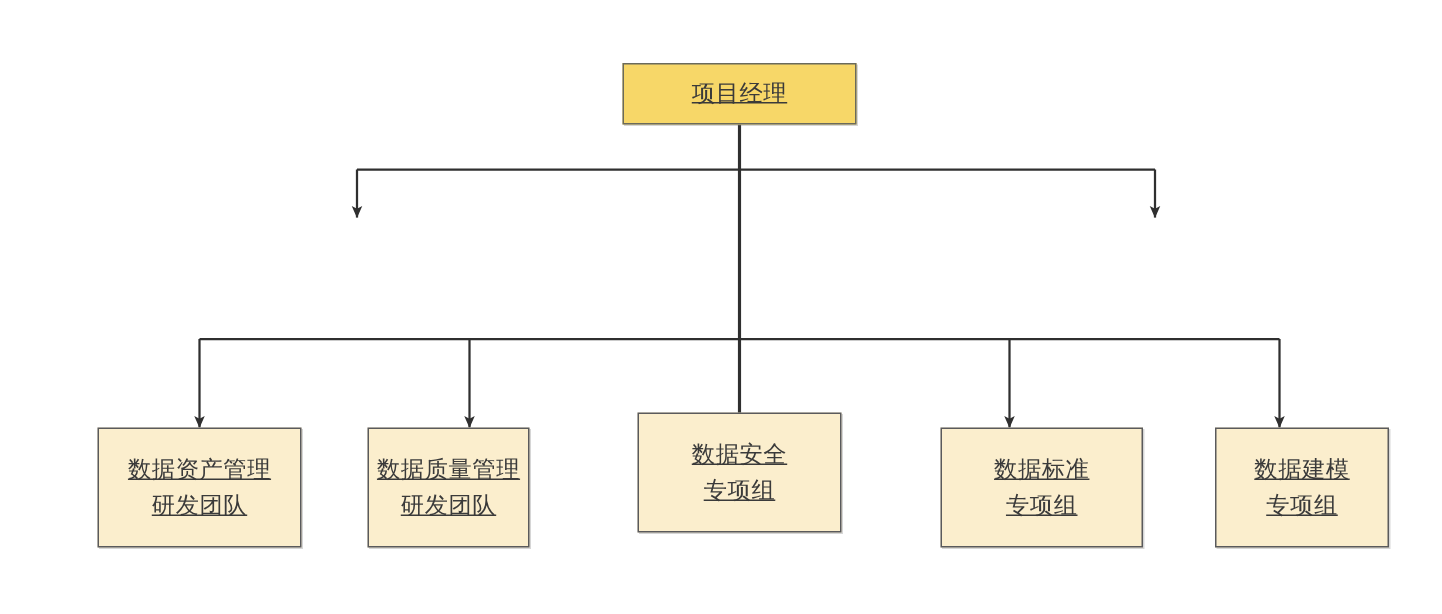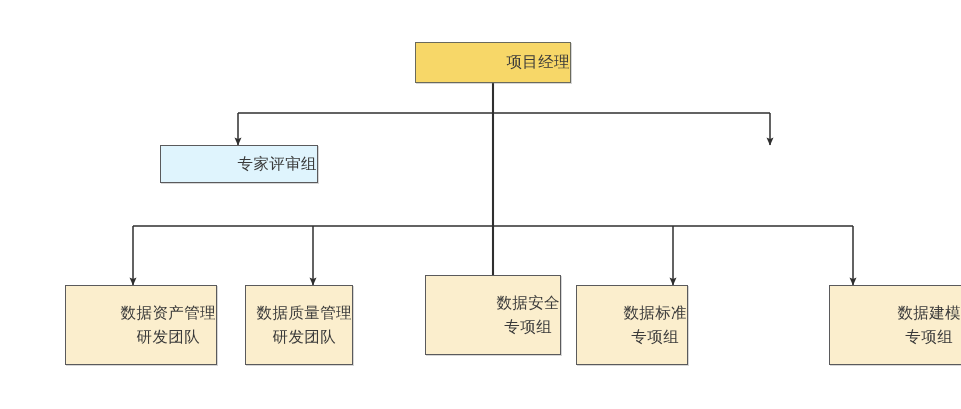--- a/index.html
+++ b/index.html
@@ -23,29 +23,30 @@
     top: 0;
     width: 961px;
     height: 409px;
     pointer-events: none;
   }
   .node {
     position: absolute;
     box-sizing: border-box;
     display: flex;
     align-items: center;
-    justify-content: flex-end;
+    justify-content: center;
     text-align: center;
     border: 1.6px solid #58585a;
     color: #3a3a3a;
     font-size: 15.5px;
     line-height: 1.55;
     letter-spacing: 0.4px;
     white-space: pre-line;
     box-shadow: 1px 1px 0 rgba(120,120,120,0.30);
+    text-decoration: underline;
   }
   .node-root {
     background: #f7d768;
     border-color: #6a6a5c;
   }
   .node-staff {
     background: #dff4fd;
     border-color: #5a5a5c;
   }
   .node-team {
@@ -79,43 +80,40 @@
       <path d="M 313,226 L 313,285" stroke-width="1.5" marker-end="url(#arrowhead)"></path>
       <path d="M 673,226 L 673,285" stroke-width="1.5" marker-end="url(#arrowhead)"></path>
       <path d="M 853,226 L 853,285" stroke-width="1.5" marker-end="url(#arrowhead)"></path>
     </g>
   </svg>
 
   <div class="node node-root" style="left:415px; top:42px; width:156px; height:41px;">
     <span>项目经理</span>
   </div>
 
-  <div class="node node-staff" style="left:160px; top:145px; width:158px; height:38px;">
-    <span>专家评审组</span>
-  </div>
 
 
-  <div class="node node-team" style="left:65px; top:285px; width:152px; height:80px;">
+  <div class="node node-team" style="left:65px; top:285px; width:136px; height:80px;">
     <span>数据资产管理
 研发团队</span>
   </div>
 
   <div class="node node-team" style="left:245px; top:285px; width:108px; height:80px;">
     <span>数据质量管理
 研发团队</span>
   </div>
 
   <div class="node node-team" style="left:425px; top:275px; width:136px; height:80px;">
     <span>数据安全
 专项组</span>
   </div>
 
-  <div class="node node-team" style="left:576px; top:285px; width:112px; height:80px;">
+  <div class="node node-team" style="left:627px; top:285px; width:135px; height:80px;">
     <span>数据标准
 专项组</span>
   </div>
 
-  <div class="node node-team" style="left:829px; top:285px; width:133px; height:80px;">
+  <div class="node node-team" style="left:810px; top:285px; width:116px; height:80px;">
     <span>数据建模
 专项组</span>
   </div>
 
 </div>
 
 </body></html>

